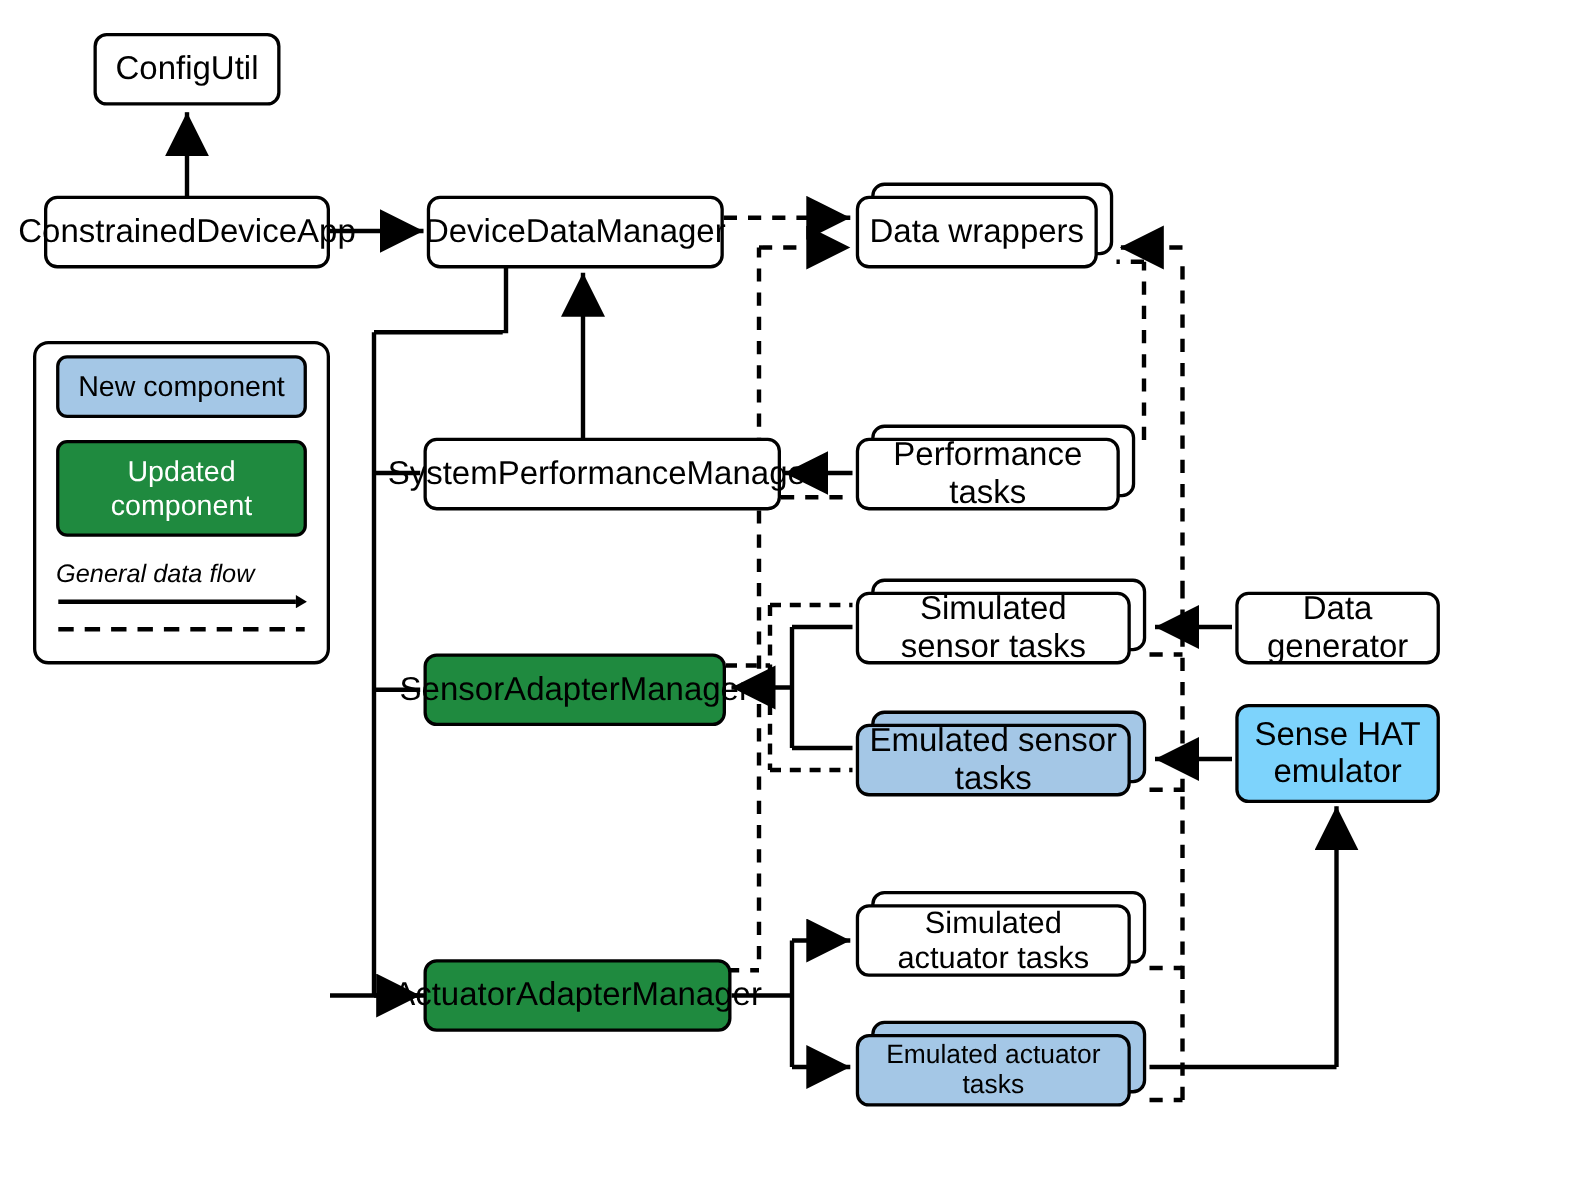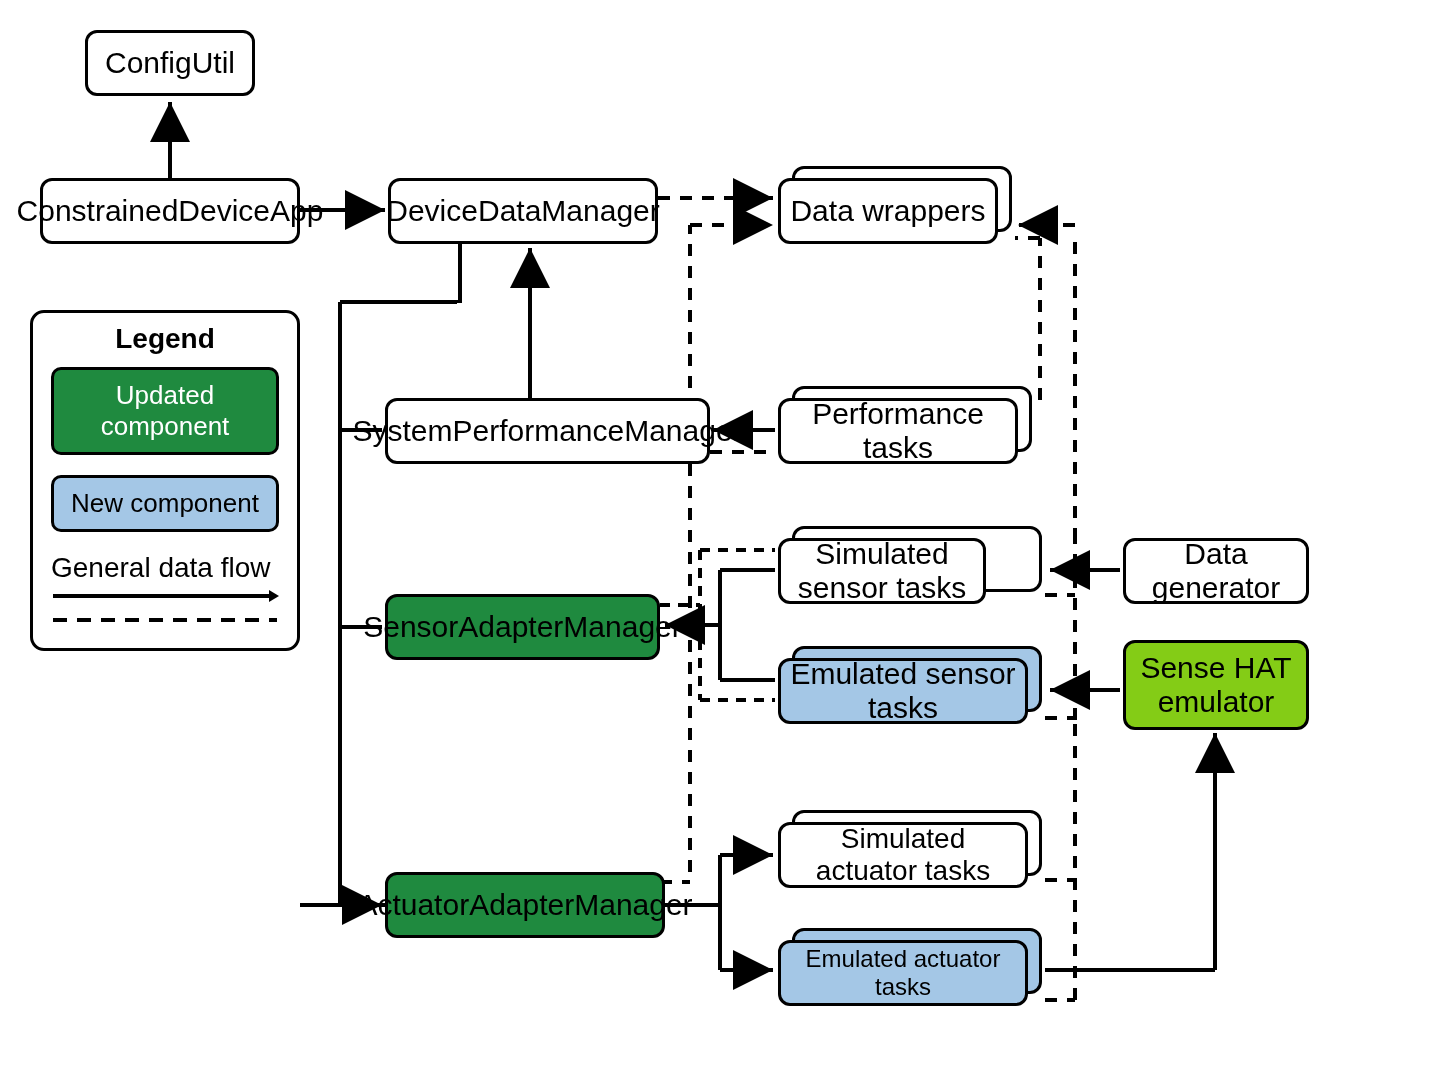--- a/index.html
+++ b/index.html
@@ -19,21 +19,21 @@
     display: flex;
     align-items: center;
     justify-content: center;
     text-align: center;
     font-size: 30px;
     background: #fff;
     padding: 4px 8px;
   }
   .box.green { background: #1f8a3f; color: #000000; }
   .box.blue { background: #a4c7e6; }
-  .box.grey { background: #84cc16; }
+  .box.grey { background: #7dd3fc; }
   .shadow {
     position: absolute;
     border: 3px solid #000;
     border-radius: 12px;
     background: #fff;
   }
   .shadow.blue { background: #a4c7e6; }
   .legend-container {
     position: absolute;
     border: 3px solid #000;
@@ -51,21 +51,22 @@
     border-radius: 10px;
     padding: 10px 6px;
     text-align: center;
     font-size: 26px;
     margin-bottom: 20px;
   }
   .legend-box.green { background: #1f8a3f; color: #fff; }
   .legend-box.blue { background: #a4c7e6; }
   .legend-box.grey { background: #e0e0e0; }
   .legend-label-italic {
-    font-size: 28px;
+    font-style: italic;
+    font-size: 23px;
     margin: 6px 0 2px 0;
   }
   svg.arrows {
     position: absolute;
     top: 0; left: 0;
     width: 1444px;
     height: 1086px;
     pointer-events: none;
   }
 </style>
@@ -175,21 +176,21 @@
 <div class="shadow" style="left:792px; top:386px; width:240px; height:66px;"></div>
 <div class="box" style="left:778px; top:398px; width:240px; height:66px;">
   <span>Performance tasks</span>
 </div>
 
 <div class="box green" style="left:385px; top:594px; width:275px; height:66px;">
   <span>SensorAdapterManager</span>
 </div>
 
 <div class="shadow" style="left:792px; top:526px; width:250px; height:66px;"></div>
-<div class="box" style="left:778px; top:538px; width:208px; height:66px;">
+<div class="box" style="left:778px; top:538px; width:250px; height:66px;">
   <span>Simulated sensor tasks</span>
 </div>
 
 <div class="shadow blue" style="left:792px; top:646px; width:250px; height:66px;"></div>
 <div class="box blue" style="left:778px; top:658px; width:250px; height:66px;">
   <span>Emulated sensor tasks</span>
 </div>
 
 <div class="box" style="left:1123px; top:538px; width:186px; height:66px;">
   <span>Data generator</span>
@@ -207,26 +208,25 @@
 <div class="box" style="left:778px; top:822px; width:250px; height:66px; font-size:28px;">
   <span>Simulated actuator tasks</span>
 </div>
 
 <div class="shadow blue" style="left:792px; top:928px; width:250px; height:66px;"></div>
 <div class="box blue" style="left:778px; top:940px; width:250px; height:66px; font-size:24px;">
   <span>Emulated actuator tasks</span>
 </div>
 
 <div class="legend-container" style="left:30px; top:310px; width:270px;">
-  <div class="legend-title">Legend</div>
+  <div class="legend-box blue">
+    <span>New component</span>
+  </div>
   <div class="legend-box green">
     <span>Updated component</span>
-  </div>
-  <div class="legend-box blue">
-    <span>New component</span>
   </div>
   <div class="legend-label-italic">General data flow</div>
   <svg width="230" height="20">
     <line x1="2" y1="10" x2="218" y2="10" stroke="#000" stroke-width="4"></line>
     <path d="M218,4 L228,10 L218,16 z" fill="#000"></path>
   </svg>
   <svg width="230" height="20">
     <line x1="2" y1="10" x2="226" y2="10" stroke="#000" stroke-width="4" stroke-dasharray="14 10"></line>
   </svg>
 </div>

